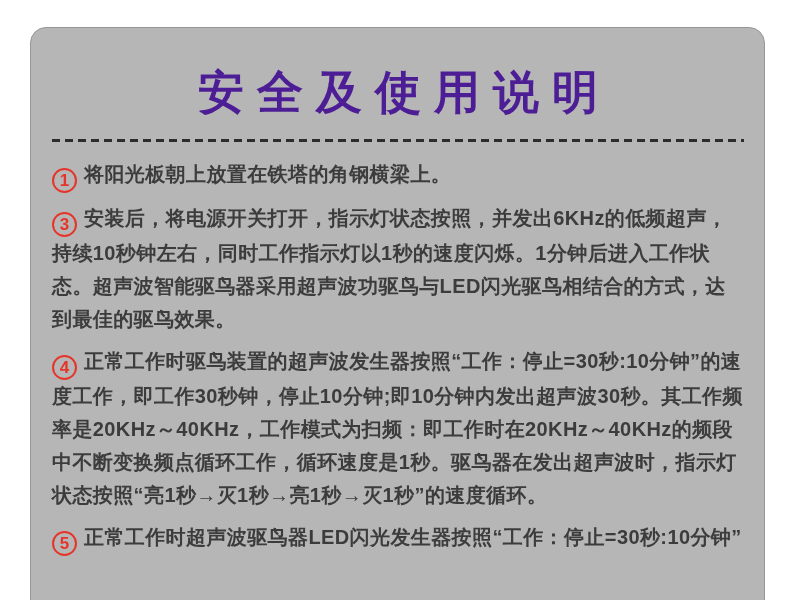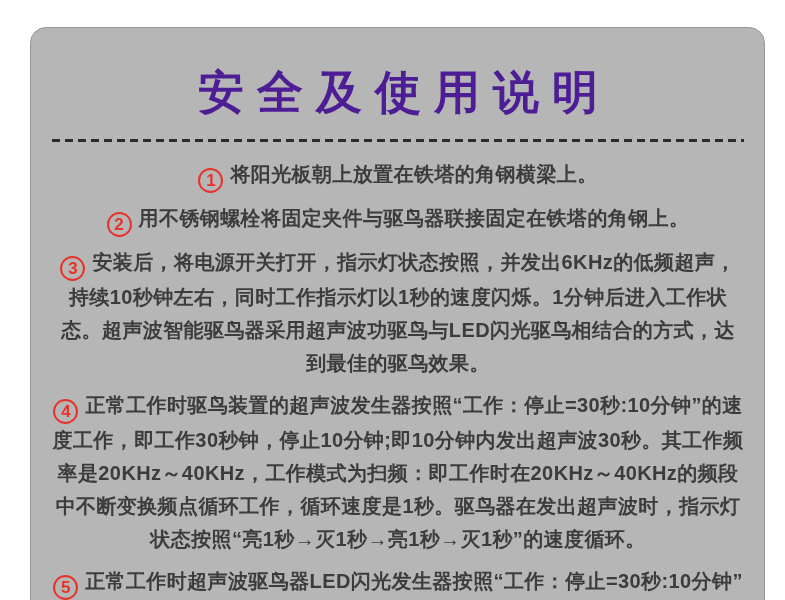--- a/index.html
+++ b/index.html
@@ -41,21 +41,21 @@
       transparent 8px, transparent 13px);
   }
   .items {
     margin-top: 16px;
     font-size: 20px;
     line-height: 33px;
     color: #3c3c3c;
     font-weight: 600;
     letter-spacing: 0.4px;
   }
-  .item { margin-bottom: 9px; text-align: center; }
+  .item { margin-bottom: 9px; }
   .badge {
     display: inline-flex;
     align-items: center;
     justify-content: center;
     width: 25px; height: 25px;
     border: 2px solid #e6342a;
     border-radius: 50%;
     color: #e6342a;
     font-size: 17px;
     font-weight: 700;
@@ -70,23 +70,20 @@
 
 <div class="card">
   <h1 class="title">安全及使用说明</h1>
   <div class="divider"></div>
   <div class="items">
 
     <div class="item">
       <span class="badge">1</span><span class="item-text">将阳光板朝上放置在铁塔的角钢横梁上。</span>
     </div>
 
-    <div class="item">
-      <span class="badge">2</span><span class="item-text">用不锈钢螺栓将固定夹件与驱鸟器联接固定在铁塔的角钢上。</span>
-    </div>
 
     <div class="item">
       <span class="badge">3</span><span class="item-text">安装后，将电源开关打开，指示灯状态按照，并发出6KHz的低频超声，持续10秒钟左右，同时工作指示灯以1秒的速度闪烁。1分钟后进入工作状态。超声波智能驱鸟器采用超声波功驱鸟与LED闪光驱鸟相结合的方式，达到最佳的驱鸟效果。</span>
     </div>
 
     <div class="item">
       <span class="badge">4</span><span class="item-text">正常工作时驱鸟装置的超声波发生器按照“工作：停止=30秒:10分钟”的速度工作，即工作30秒钟，停止10分钟;即10分钟内发出超声波30秒。其工作频率是20KHz～40KHz，工作模式为扫频：即工作时在20KHz～40KHz的频段中不断变换频点循环工作，循环速度是1秒。驱鸟器在发出超声波时，指示灯状态按照“亮1秒→灭1秒→亮1秒→灭1秒”的速度循环。</span>
     </div>
 
     <div class="item">

